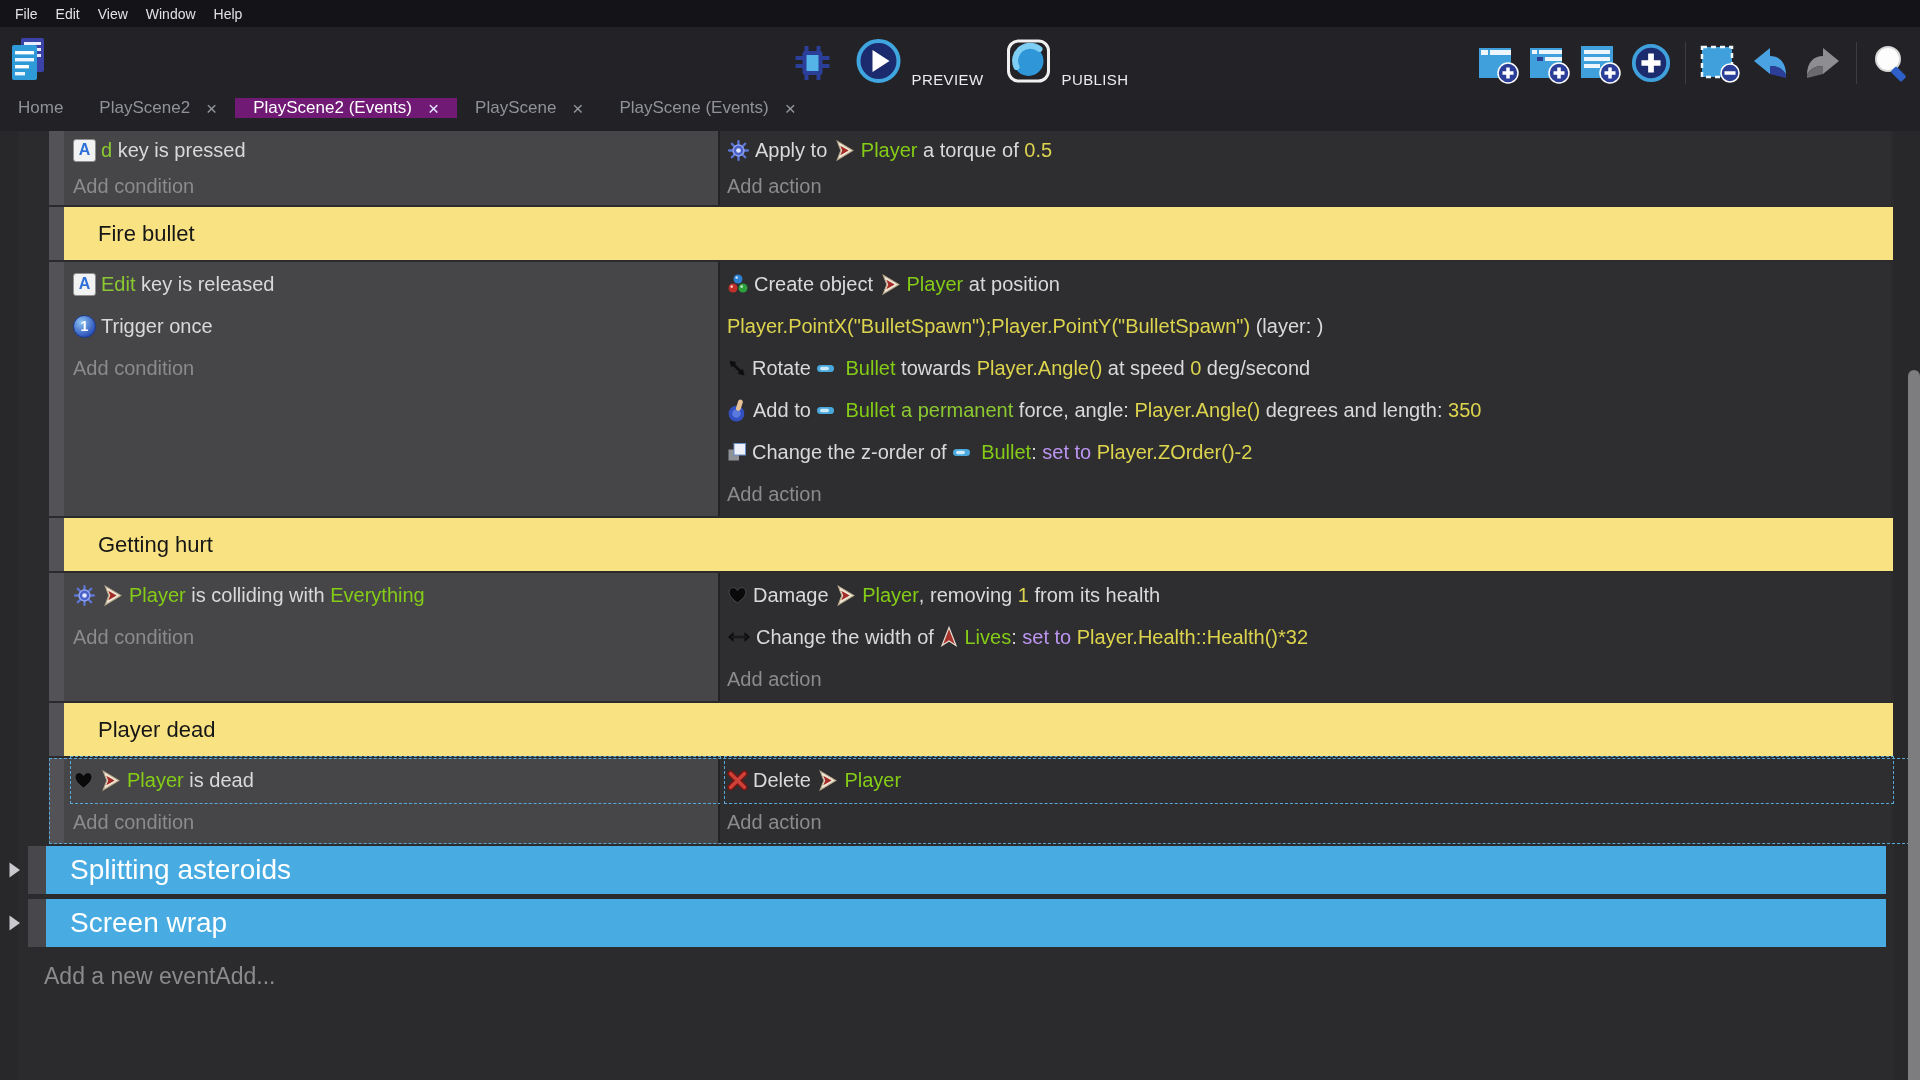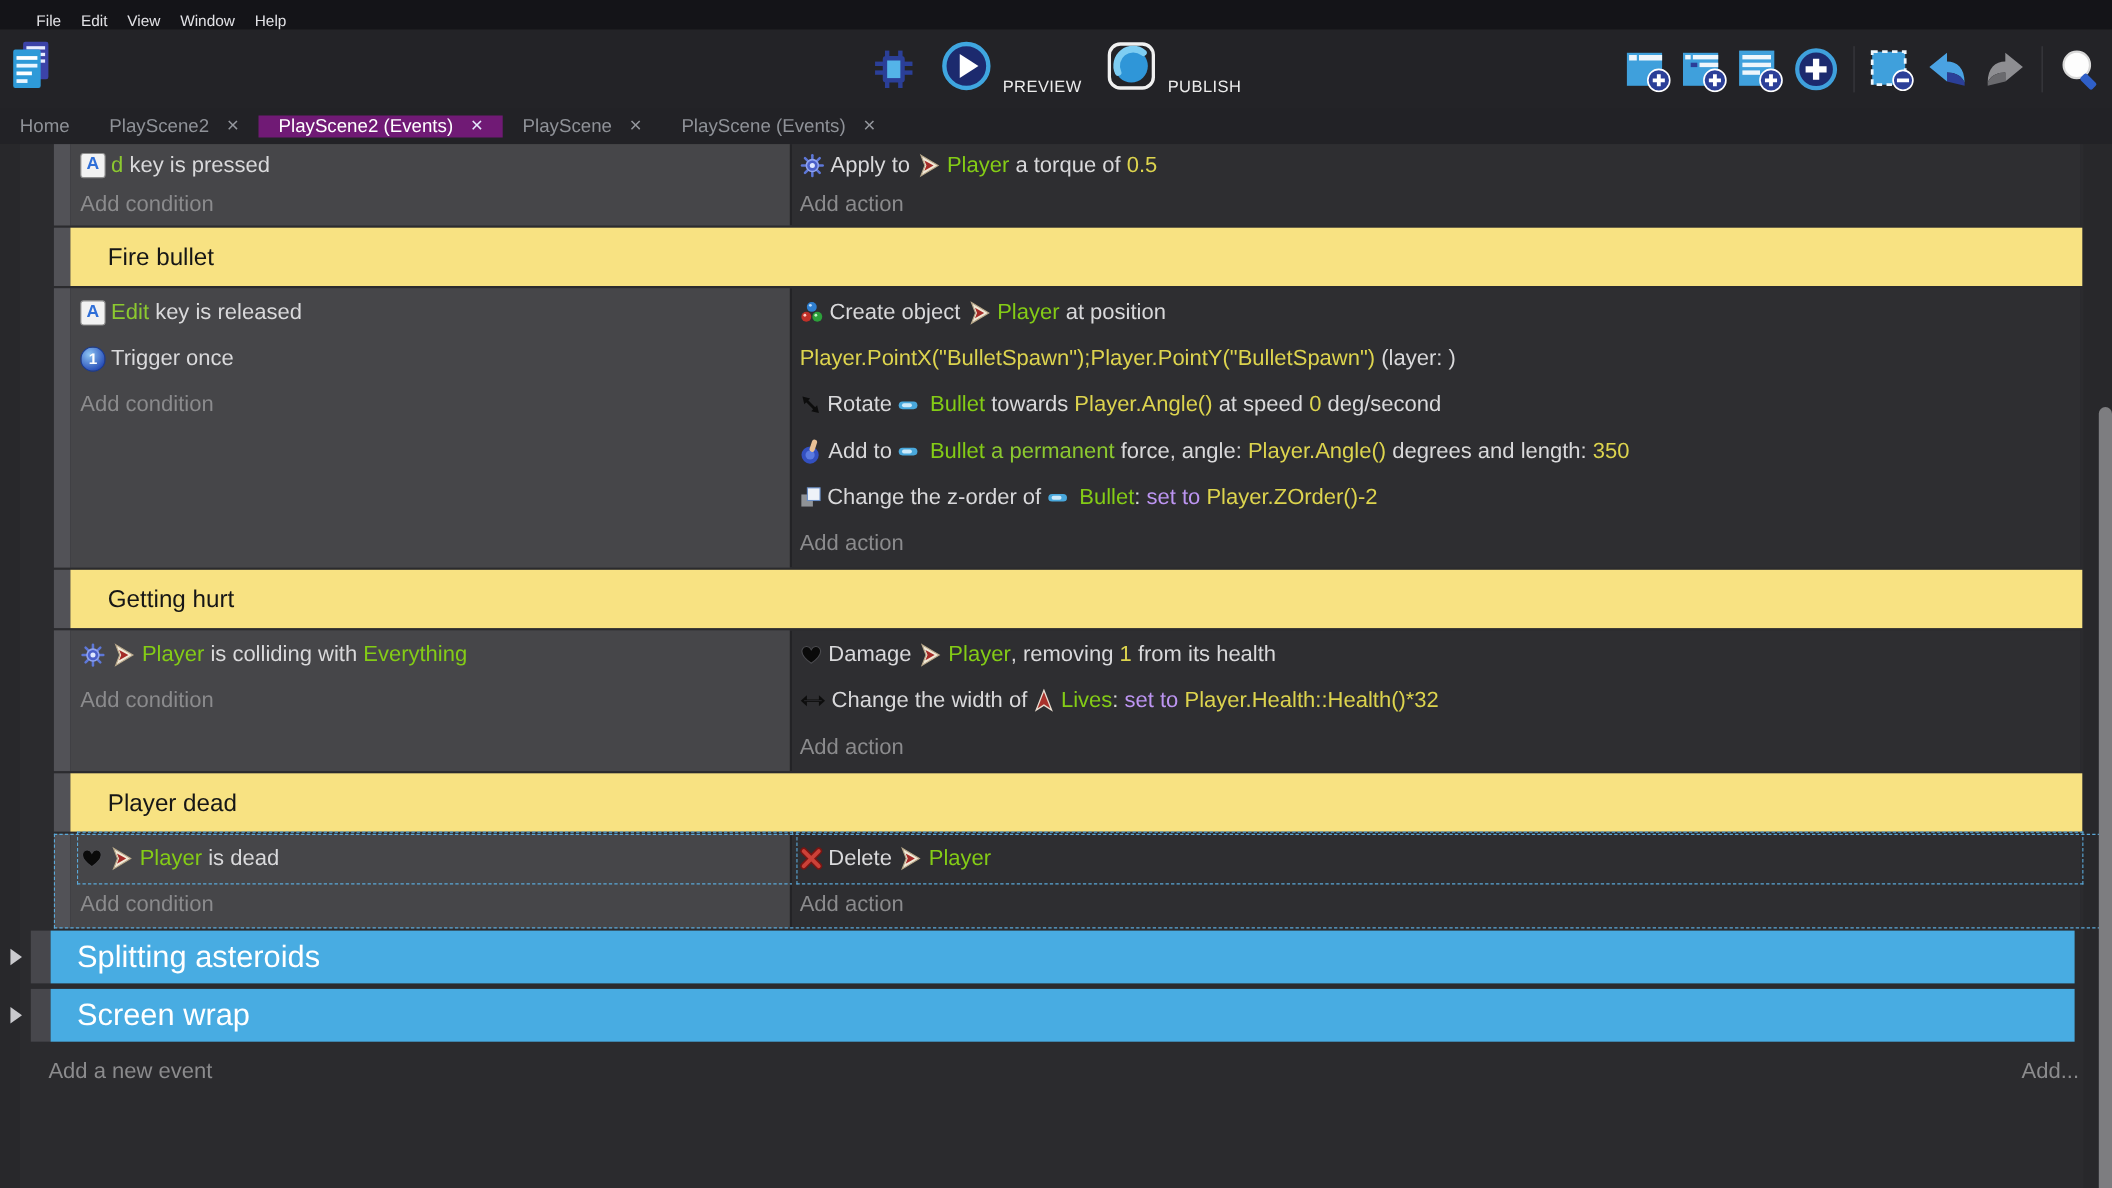--- a/index.html
+++ b/index.html
@@ -1,34 +1,34 @@
 <!DOCTYPE html>
 <html><head>
 <meta charset="utf-8">
 <style>
   *{margin:0;padding:0;box-sizing:border-box}
   html,body{width:1920px;height:1080px;overflow:hidden}
   body{background:#2b2b2e;font-family:"Liberation Sans",sans-serif;position:relative}
 
   
-  .menubar{height:27px;background:#141418;display:flex;align-items:flex-end;padding-left:24px}
+  .menubar{height:27px;background:#141418;display:flex;align-items:center;padding-left:6px}
   .menu-item{color:#e2e2e6;font-size:14px;padding:0 9px;cursor:default}
 
   
   .toolbar{height:71px;background:#232327;position:relative}
   .logo{position:absolute;left:10px;top:5px}
   .tb-center{position:absolute;left:50%;top:0;height:100%;transform:translateX(-50%);display:flex;align-items:center;gap:22px}
   .tb-group{display:flex;align-items:flex-end;gap:10px}
   .tb-label{color:#ececec;font-size:15px;letter-spacing:.4px}
   .tb-right{position:absolute;right:8px;top:0;height:100%;display:flex;align-items:center;gap:9px}
   .tb-btn{width:42px;height:42px;display:flex;align-items:center;justify-content:center}
   .tb-sep{width:1px;height:42px;background:#3c3c42;margin:0 4px}
 
   
-  .tabbar{height:33px;background:#222226;display:flex;align-items:center}
+  .tabbar{height:33px;background:#222226;display:flex;align-items:flex-start}
   .tab{display:flex;align-items:center;padding:0 18px;color:#8f9298;font-size:17px;gap:16px;white-space:nowrap}
   .tab.active{background:#701a75;color:#fff}
   .tab-close{font-size:19px;color:#94979d;line-height:1}
   .tab.active .tab-close{color:#e6e8ff}
 
   
   .events{position:absolute;top:131px;left:0;right:0;bottom:0;background:#2b2b2e;overflow:hidden}
   .left-gutter{position:absolute;left:0;top:0;bottom:0;width:18px;background:#28282b}
   .right-gutter{position:absolute;right:0;top:0;bottom:0;width:26px;background:#28282b}
   .scroll-thumb{position:absolute;right:0;top:239px;width:12px;height:710px;background:#7d7d80;border-radius:7px 7px 0 0}
@@ -54,21 +54,21 @@
   .seg-expr{color:#ddd44e;white-space:pre}
   .seg-green{color:#8cc930;white-space:pre}
   .seg-setto{color:#bd95f2;white-space:pre}
   .eic{display:inline-flex;align-items:center;justify-content:center;margin-right:5px;flex:none}
   .kbd{width:23px;height:23px;background:#f2f2f2;border:1px solid #8f8f8f;border-radius:3px;color:#2f6fd8;font-weight:bold;font-size:16px;display:flex;align-items:center;justify-content:center}
   .once{width:23px;height:23px;border-radius:50%;background:radial-gradient(circle at 35% 30%,#8cc4f4,#2a50b8 75%);border:1px solid #1a3a90;color:#fff;font-weight:bold;font-size:14px;display:flex;align-items:center;justify-content:center}
 
   .row.selected{outline:1px dashed #5aa8d8;outline-offset:-1px}
   .selected .lbox{outline:1px dashed #5aa8d8;outline-offset:2px}
 
-  .footer{margin:16px 16px 0 44px;width:1846px;display:flex;justify-content:space-between;color:#8b8b8d;font-size:20px}.mb3{margin-bottom:3px}.mb7{margin-bottom:7px}.mb12{margin-bottom:12px}
+  .footer{margin:16px 16px 0 44px;width:1846px;display:flex;justify-content:flex-start;color:#8b8b8d;font-size:23px}.mb3{margin-bottom:3px}.mb7{margin-bottom:7px}.mb12{margin-bottom:12px}
 </style>
 </head>
 <body>
 
 <div class="menubar">
     <span class="menu-item">File</span>
     <span class="menu-item">Edit</span>
     <span class="menu-item">View</span>
     <span class="menu-item">Window</span>
     <span class="menu-item">Help</span>

